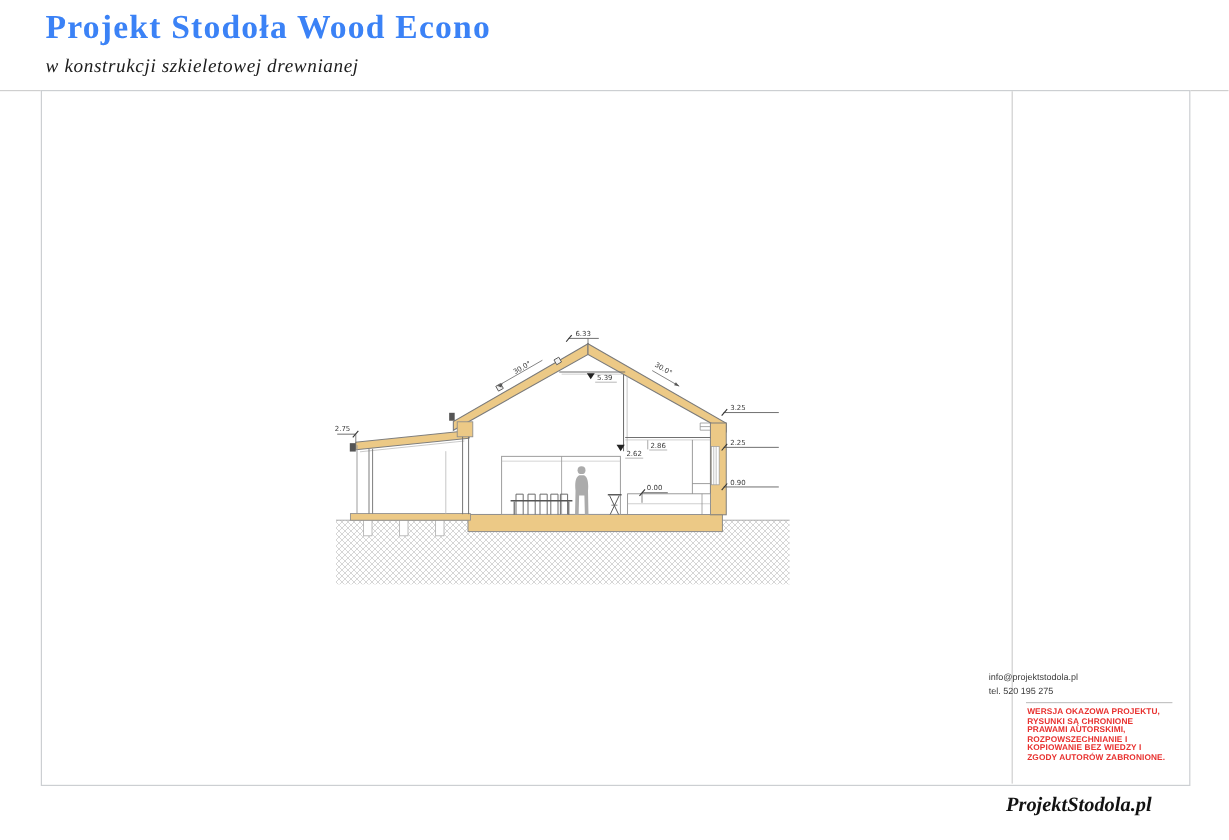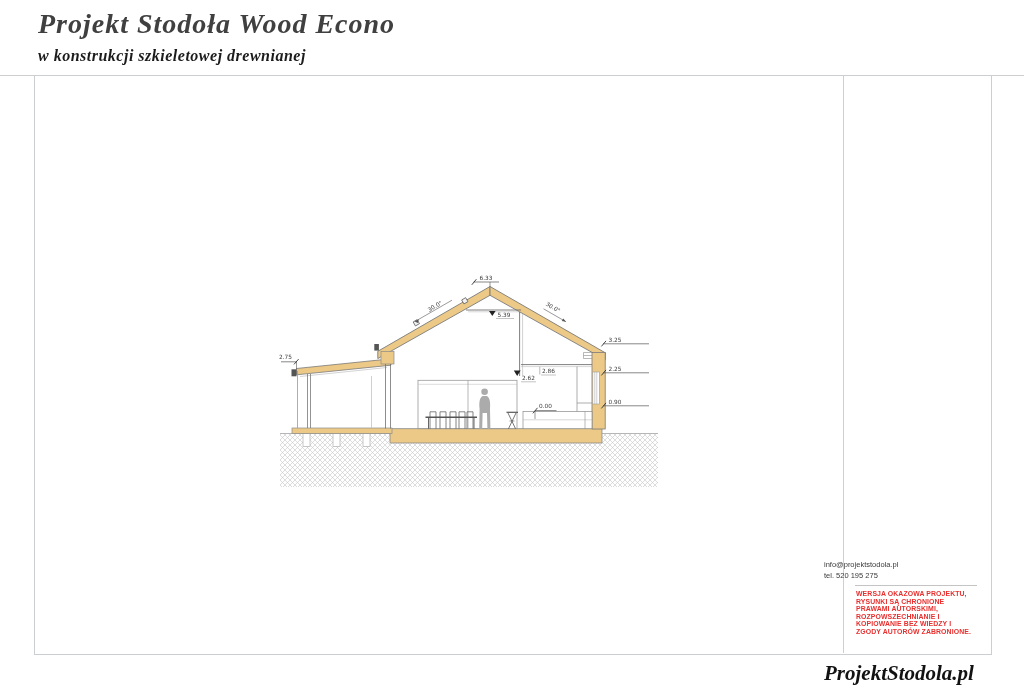--- a/index.html
+++ b/index.html
@@ -1,35 +1,35 @@
 <!DOCTYPE html>
 <html style="--wood: #ecc986; --person: #ababab; --hatch: #c6c6c6; --warning: #e8302e;"><head>
 <meta charset="utf-8">
 <style>
   html,body{margin:0;padding:0;background:#ffffff;}
   #page{position:relative;width:1024px;height:700px;background:#fff;overflow:hidden;
         font-family:"Liberation Sans", sans-serif;}
   .abs{position:absolute;}
   
-  #title{left:38px;top:8px;font-family:"Liberation Serif",serif;font-style:italic;font-weight:bold;
-         font-size:28px;color:#404040;letter-spacing:1px;white-space:nowrap;}
-  #subtitle{left:38px;top:47px;font-family:"Liberation Serif",serif;font-style:italic;font-weight:bold;
+  #title{left:38px;top:8px;font-family:"Liberation Serif",serif;font-weight:bold;
+         font-size:28px;color:#3b82f6;letter-spacing:1px;white-space:nowrap;}
+  #subtitle{left:38px;top:47px;font-family:"Liberation Serif",serif;font-style:italic;font-weight:normal;
          font-size:16px;color:#1c1c1c;letter-spacing:0.5px;white-space:nowrap;}
   #header-rule{left:0;top:75px;width:1024px;height:1px;background:#cfcfcf;}
   
   #sheet{left:34px;top:75px;width:956px;height:578px;border:1px solid #cccfd2;background:#fff;}
   #sheet-divider{left:843px;top:76px;width:1px;height:577px;background:#cfcfcf;}
   
   #contact{left:824px;top:560px;width:125px;font-size:7.5px;line-height:10.5px;color:#3b3b3b;}
   #contact-sep{left:855px;top:585px;width:122px;height:1px;background:#c4c4c4;}
   #warning{left:856px;top:590px;width:125px;font-size:6.9px;line-height:7.5px;color:var(--warning,#e8302e);
            font-weight:bold;letter-spacing:0.1px;}
   
   #logo{left:815px;top:661px;width:168px;text-align:center;font-family:"Liberation Serif",serif;
-        font-style:italic;font-weight:bold;font-size:21px;color:#121212;white-space:nowrap;}
+        font-style:italic;font-weight:bold;font-size:17px;color:#121212;white-space:nowrap;}
   
   svg text{font-family:"DejaVu Sans",sans-serif;font-size:5.8px;fill:#3d3d3d;}
   .wood{fill:var(--wood,#ecc986);}
   .ln{stroke:#707070;}
 </style>
 </head>
 <body>
 
 <div id="page">
 

